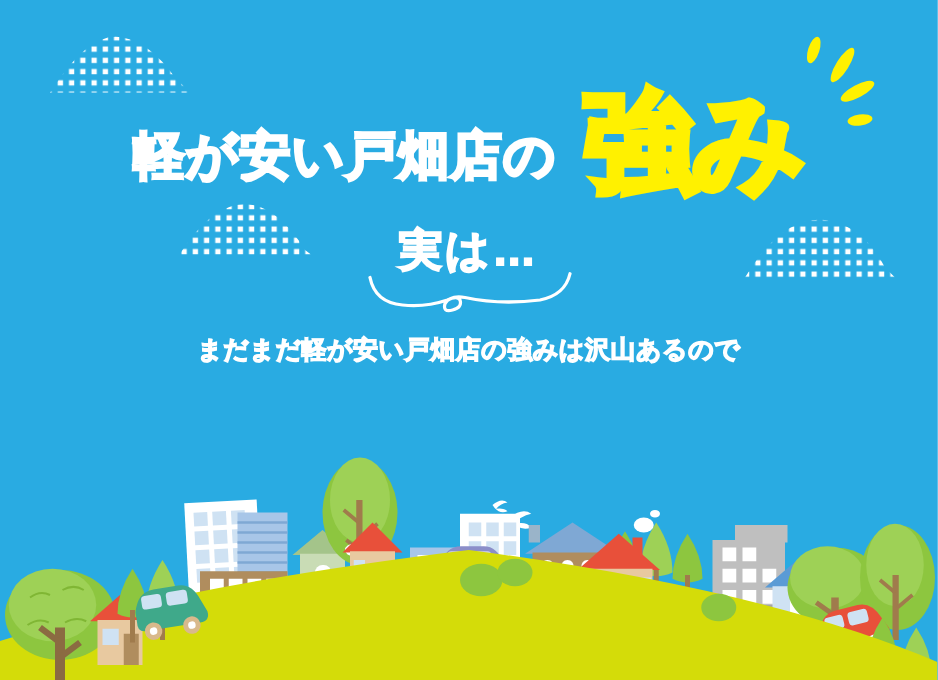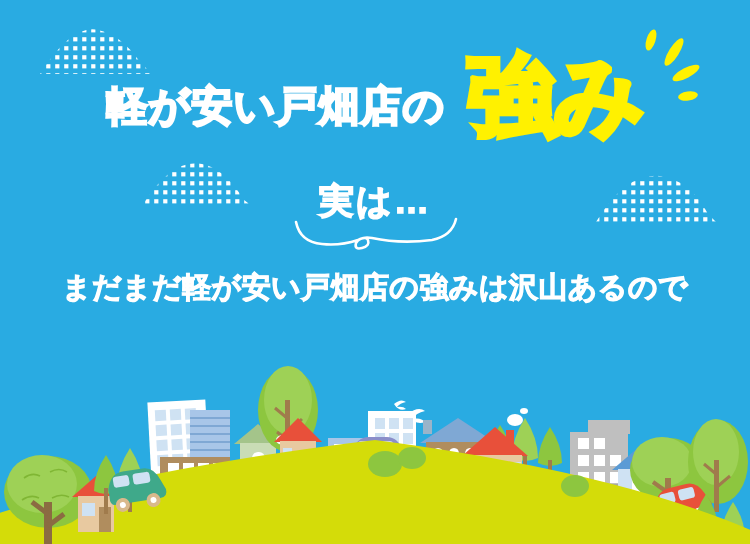--- a/index.html
+++ b/index.html
@@ -12,21 +12,21 @@
     position:relative;
     width:750px;height:544px;
     background:#29abe2;
     overflow:hidden;
   }
   .svg-layer{position:absolute;left:0;top:0;}
 
   
   .headline{
     position:absolute;
-    left:0;top:54px;width:750px;
+    left:0;top:72px;width:750px;
     text-align:center;
     white-space:nowrap;
   }
   .headline-white{
     display:inline-block;
     vertical-align:middle;
     color:#ffffff;
     font-size:41px;
     font-weight:bold;
     letter-spacing:1px;
@@ -57,21 +57,21 @@
     font-weight:bold;
     letter-spacing:2px;
     line-height:1;
     -webkit-text-stroke:1.6px #ffffff;
   }
   .body-copy{
     position:absolute;
     left:0;top:266px;width:750px;
     text-align:center;
     color:#ffffff;
-    font-size:29px;
+    font-size:20px;
     font-weight:bold;
     line-height:1.48;
     letter-spacing:0.4px;
     -webkit-text-stroke:1.1px #ffffff;
   }
   .body-copy div{display:block;}
 </style>
 </head>
 <body>
 

